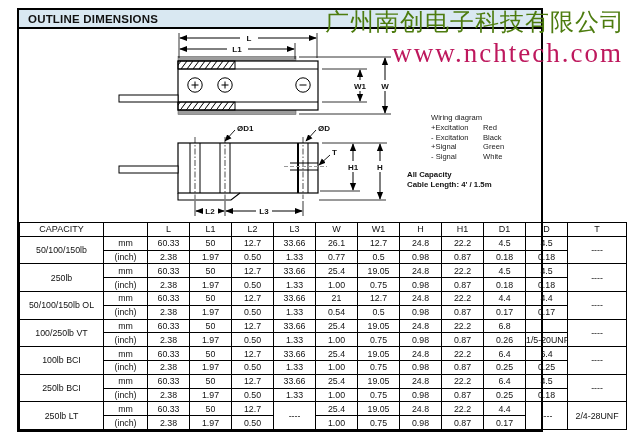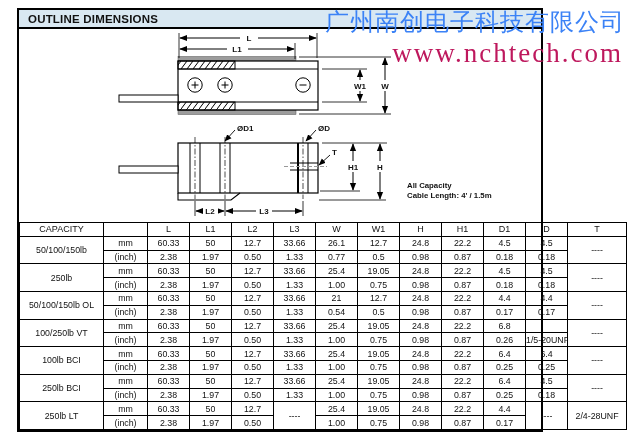--- a/index.html
+++ b/index.html
@@ -8,28 +8,28 @@
   .frame{position:absolute;left:17px;top:8px;width:526px;box-sizing:border-box;
          border:2px solid #000;background:#fff;}
   .header-band{height:17px;background:#d9e8f2;border-bottom:2px solid #000;
                display:flex;align-items:center;padding-left:9px;}
   .header-band .title{font-weight:bold;font-size:11.5px;letter-spacing:.2px;}
   .drawing-area{position:relative;height:193px;}
   .drawing-area svg{position:absolute;left:0;top:0;}
   .wiring{position:absolute;left:412px;top:84px;font-size:7.6px;line-height:9.8px;color:#222;}
   .wiring .wrow{display:flex;}
   .wiring .sig{width:52px;}
-  .cable-note{position:absolute;left:388px;top:152px;font-size:7.8px;font-weight:bold;
+  .cable-note{position:absolute;left:388px;top:141px;font-size:7.8px;font-weight:bold;
               line-height:9.5px;color:#111;}
   table.dims{width:100%;border-collapse:collapse;table-layout:fixed;font-size:8.8px;}
   table.dims th,table.dims td{border:1px solid #000;text-align:center;vertical-align:middle;
        padding:0;height:12.8px;white-space:nowrap;overflow:hidden;font-weight:normal;}
   table.dims th{font-size:9px;margin-left:24px;}
   .watermark-cn{position:absolute;right:4px;top:6px;font-family:"Liberation Serif",serif;
-      font-size:24px;color:#3b82f6;letter-spacing:1px;pointer-events:none;white-space:nowrap;}
+      font-size:24px;color:#4d7c0f;letter-spacing:1px;pointer-events:none;white-space:nowrap;}
   .watermark-url{position:absolute;right:6px;top:38px;font-family:"Liberation Serif",serif;
       font-size:27px;color:#be185d;letter-spacing:2px;pointer-events:none;white-space:nowrap;}
   svg text{font-family:"Liberation Sans",sans-serif;font-size:8px;font-weight:bold;fill:#111;}
 </style>
 </head>
 <body>
 
 <div class="page">
   <div class="frame">
 
@@ -143,20 +143,39 @@
           <line x1="284" y1="172" x2="284" y2="187" stroke="#000" stroke-width="0.8"></line>
           <line x1="177" y1="182" x2="205" y2="182" stroke="#000" stroke-width="1" marker-start="url(#arr)" marker-end="url(#arr)"></line>
           <rect x="184" y="176" width="15" height="10" fill="#fff"></rect>
           <text x="191" y="185" text-anchor="middle">L2</text>
           <line x1="207" y1="182" x2="283" y2="182" stroke="#000" stroke-width="1" marker-start="url(#arr)" marker-end="url(#arr)"></line>
           <rect x="237" y="176" width="16" height="10" fill="#fff"></rect>
           <text x="245" y="185" text-anchor="middle">L3</text>
         </g>
       </svg>
 
+      <div class="wiring">
+        <div>Wiring diagram</div>
+        <div class="wrow">
+          <span class="sig">+Excitation</span>
+          <span>Red</span>
+        </div>
+        <div class="wrow">
+          <span class="sig">- Excitation</span>
+          <span>Black</span>
+        </div>
+        <div class="wrow">
+          <span class="sig">+Signal</span>
+          <span>Green</span>
+        </div>
+        <div class="wrow">
+          <span class="sig">- Signal</span>
+          <span>White</span>
+        </div>
+      </div>
 
       <div class="cable-note">
         <div>All Capacity</div>
         <div>Cable Length: 4' / 1.5m</div>
       </div>
     </div>
 
     <table class="dims">
       <colgroup>
         <col style="width:84px">

